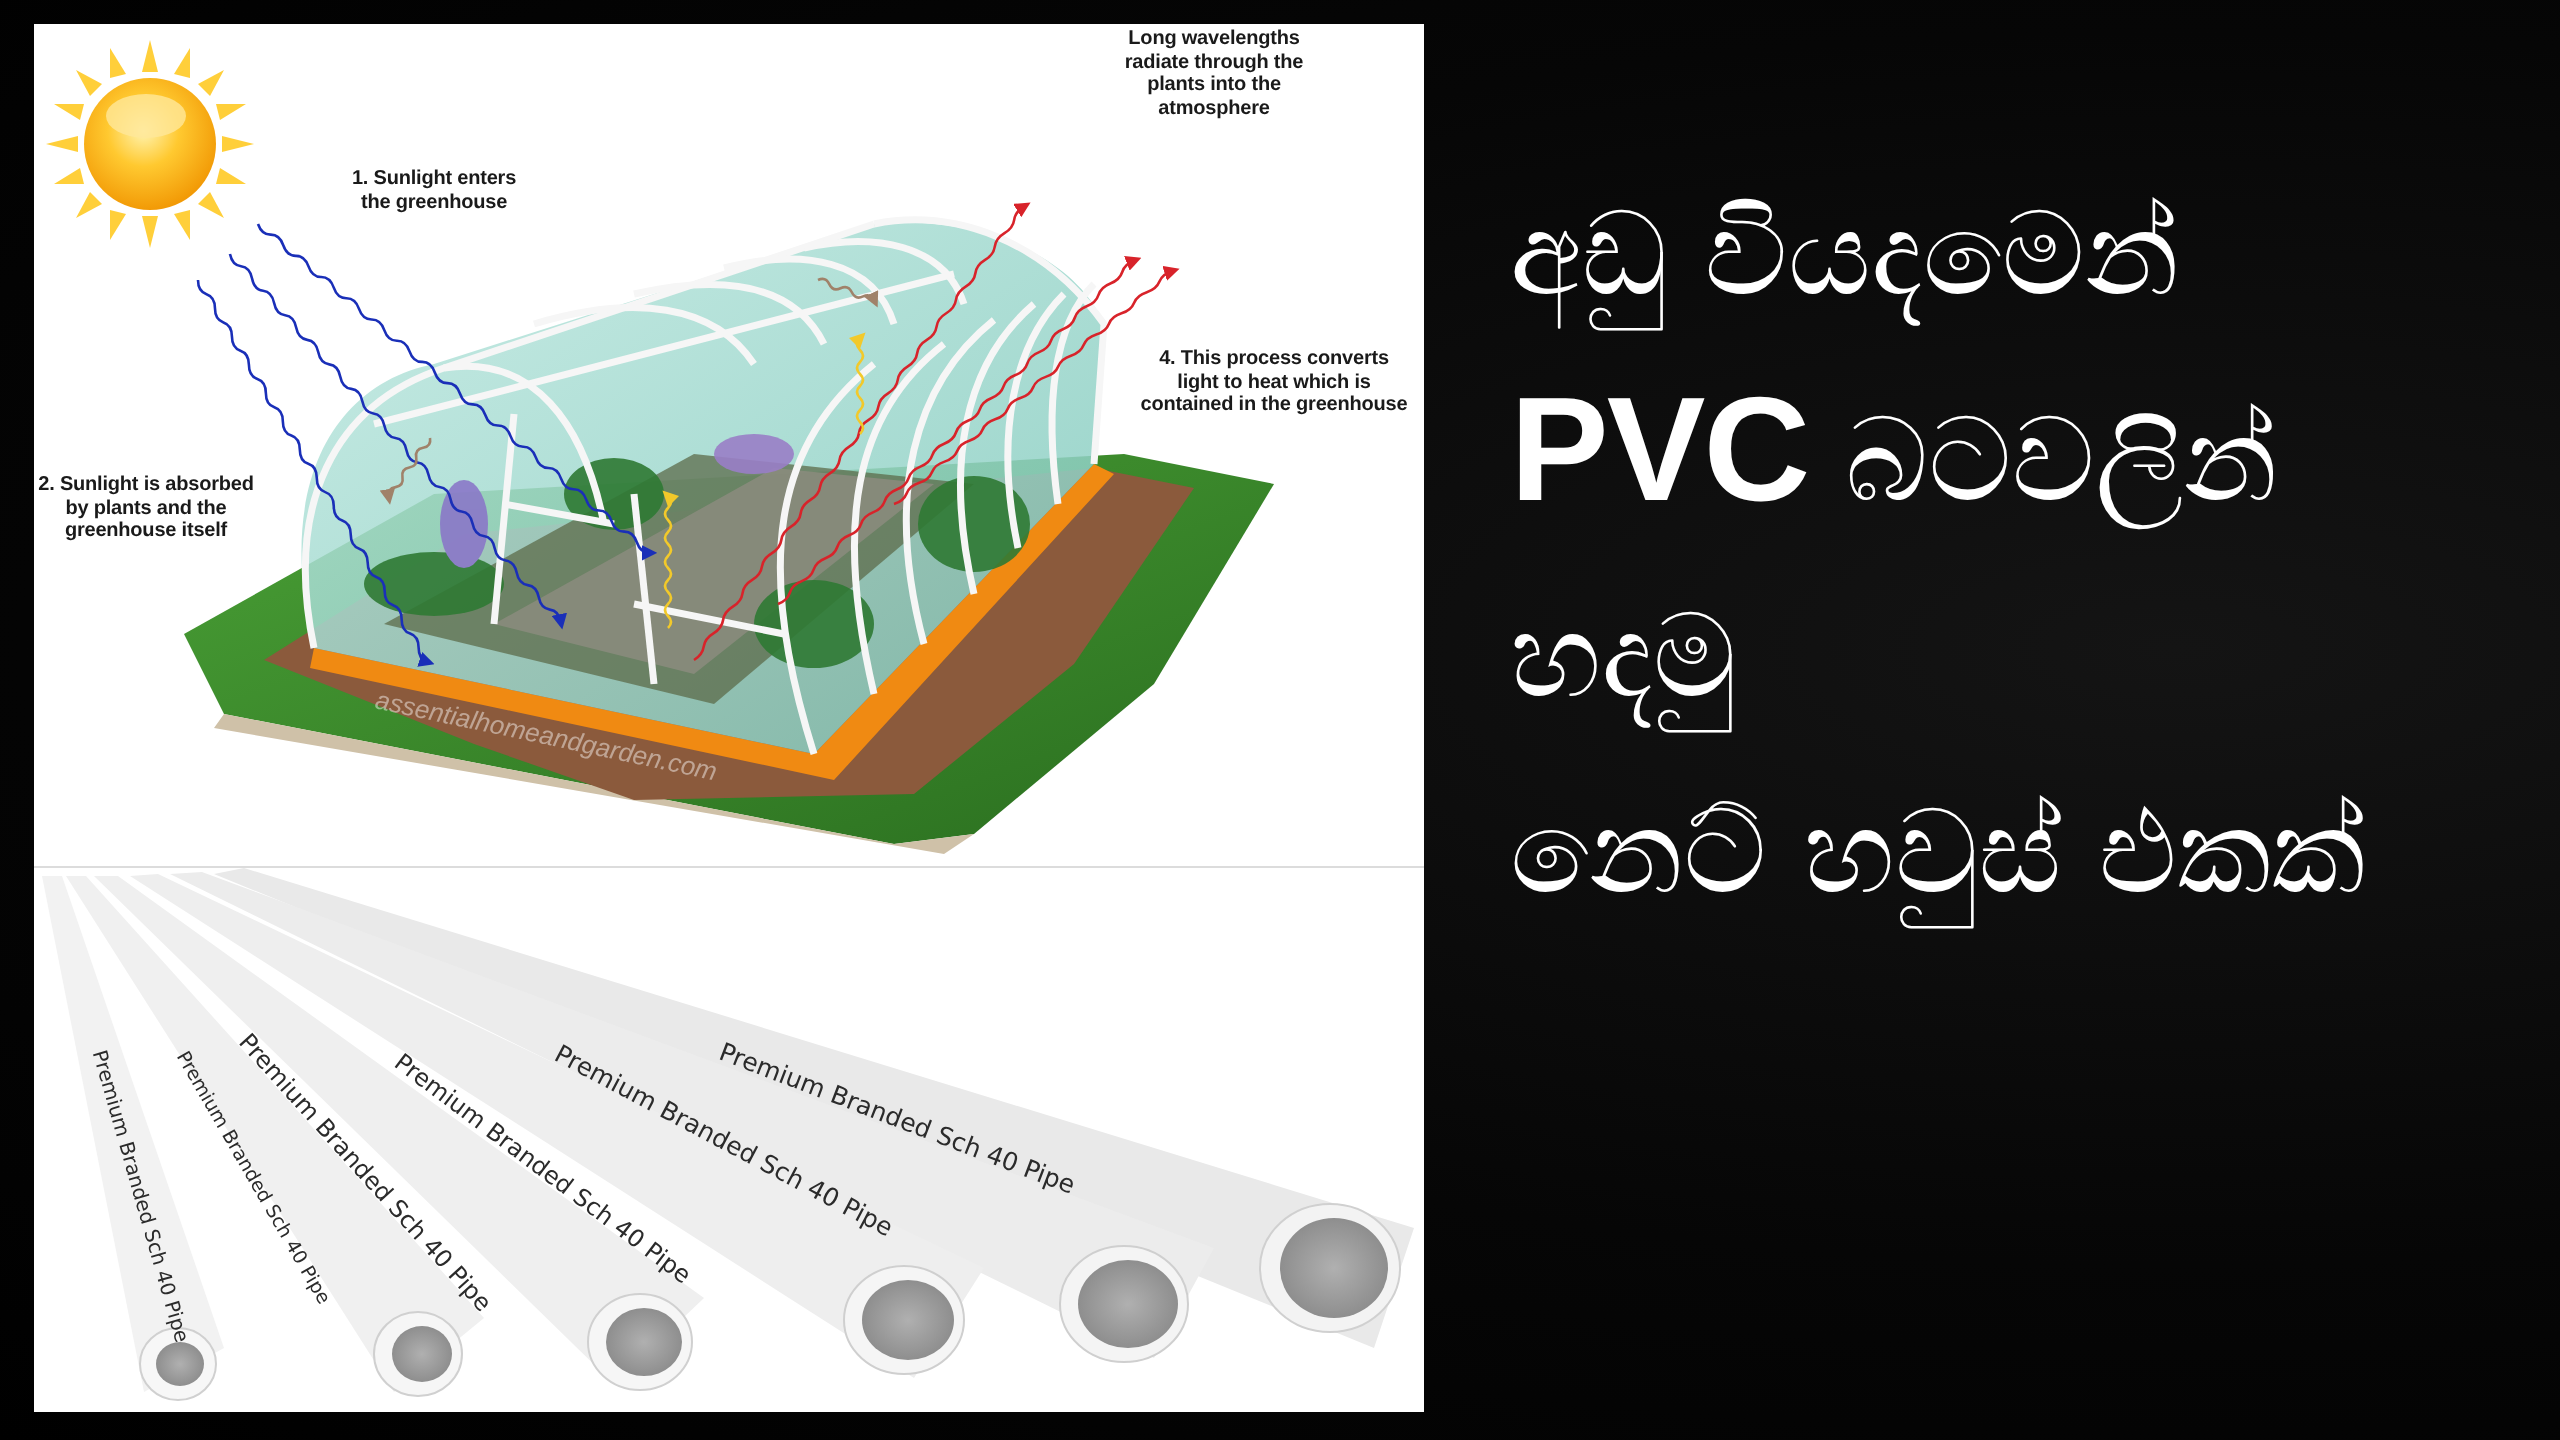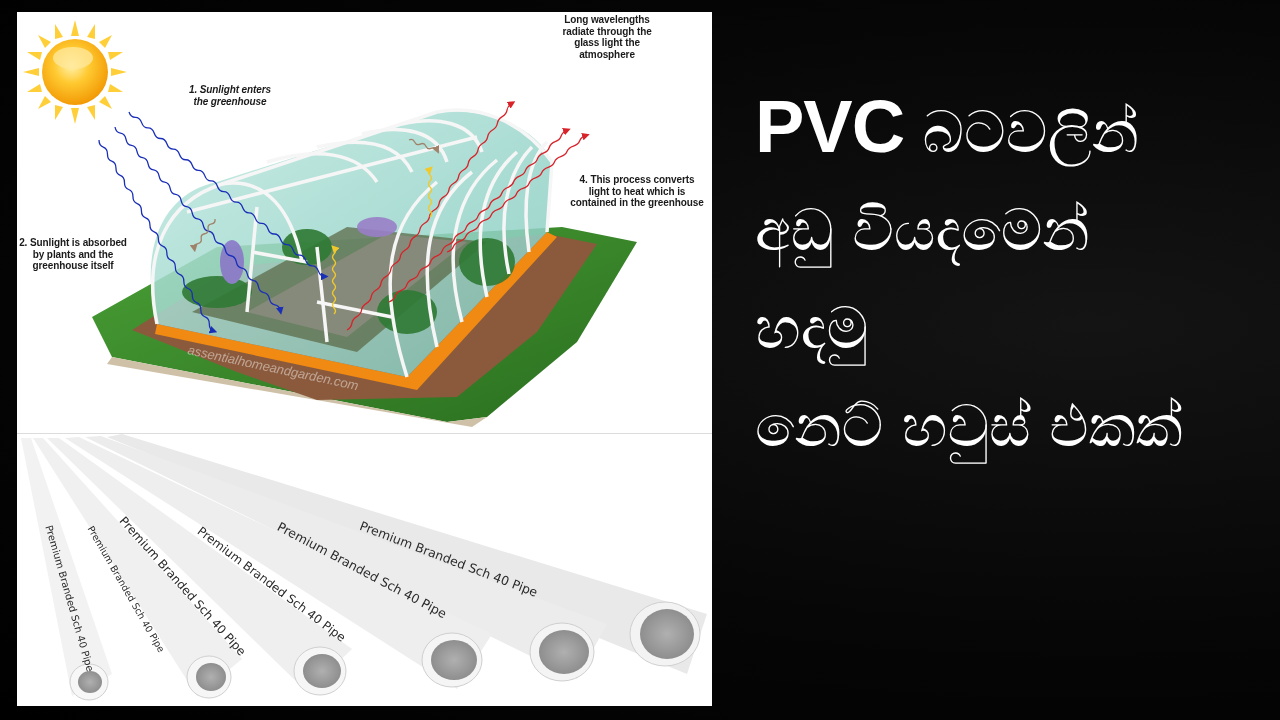--- a/index.html
+++ b/index.html
@@ -154,31 +154,31 @@
       </g>
 
       <g fill="none" stroke="#a0826a" stroke-width="1.3">
         <path d="M198,207 q3,3 0,6 t0,6 t0,6 t0,6 t0,6 t0,6" transform="rotate(35 198 207)" marker-end="url(#arT)"></path>
         <path d="M392,128 q3,-3 6,0 t6,0 t6,0 t6,0 t6,0" transform="rotate(20 392 128)" marker-end="url(#arT)"></path>
       </g>
 
       <text x="170" y="342" transform="rotate(12 170 342)" font-family="Liberation Sans, sans-serif" font-size="13" font-style="italic" fill="#ffffff" opacity="0.45">assentialhomeandgarden.com</text>
     </svg>
 
-    <div class="label" style="left:153px; top:72px; width:120px;font-style:italic;">
+    <div class="label" style="left:140px; top:72px; width:120px;">
       <span>1. Sunlight enters</span><br><span>the greenhouse</span>
     </div>
     <div class="label" style="left:-4px; top:225px; width:120px;">
       <span>2. Sunlight is absorbed</span><br><span>by plants and the</span><br><span>greenhouse itself</span>
     </div>
     <div class="label" style="left:542px; top:162px; width:156px;">
       <span>4. This process converts</span><br><span>light to heat which is</span><br><span>contained in the greenhouse</span>
     </div>
     <div class="label" style="left:535px; top:2px; width:110px;">
-      <span>Long wavelengths</span><br><span>radiate through the</span><br><span>glass light the</span><br><span>atmosphere</span>
+      <span>Long wavelengths</span><br><span>radiate through the</span><br><span>plants into the</span><br><span>atmosphere</span>
     </div>
   </div>
 
   <div class="divider"></div>
 
   <div class="pipes">
     <svg width="695" height="272" viewBox="0 0 695 272">
       <defs>
         <linearGradient id="pipeG" x1="0" y1="0" x2="1" y2="0">
           <stop offset="0%" stop-color="#dcdcdc"></stop>
@@ -219,20 +219,20 @@
     <span class="pipe-label" style="left:37px; top:90px; font-size:10px; transform:rotate(74deg);">Premium Branded Sch 40 Pipe</span>
     <span class="pipe-label" style="left:78px; top:90px; font-size:9.5px; transform:rotate(60deg);">Premium Branded Sch 40 Pipe</span>
     <span class="pipe-label" style="left:110px; top:80px; font-size:12px; transform:rotate(48deg);">Premium Branded Sch 40 Pipe</span>
     <span class="pipe-label" style="left:186px; top:90px; font-size:12px; transform:rotate(37deg);">Premium Branded Sch 40 Pipe</span>
     <span class="pipe-label" style="left:265px; top:85px; font-size:12.5px; transform:rotate(28deg);">Premium Branded Sch 40 Pipe</span>
     <span class="pipe-label" style="left:346px; top:84px; font-size:12.5px; transform:rotate(21deg);">Premium Branded Sch 40 Pipe</span>
   </div>
 </div>
 
 <div class="title">
+  <span class="title-line">අඩු වියදමෙන්</span>
   <span class="title-line">
     <span class="latin">PVC</span>
     <span>බටවලින්</span>
   </span>
-  <span class="title-line">අඩු වියදමෙන්</span>
   <span class="title-line">හදමු</span>
   <span class="title-line">නෙට් හවුස් එකක්</span>
 </div>
 
 </body></html>

